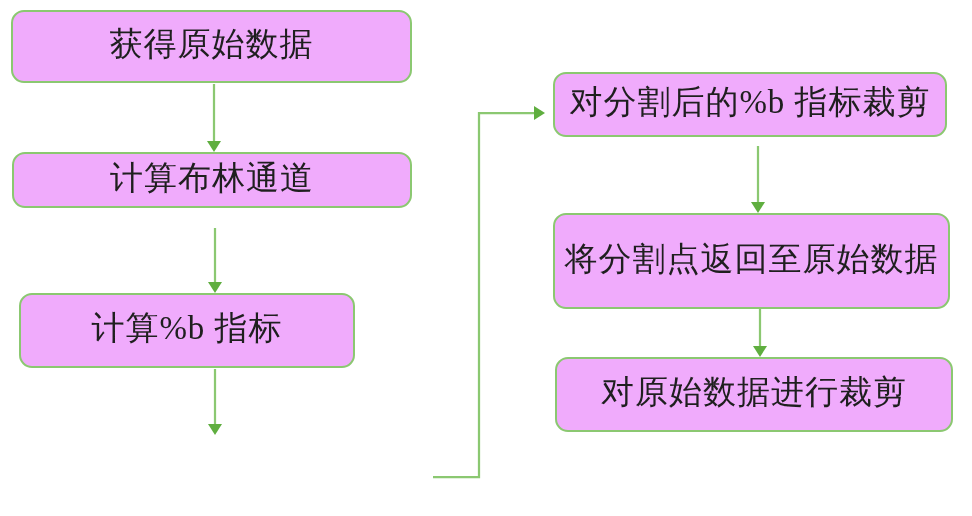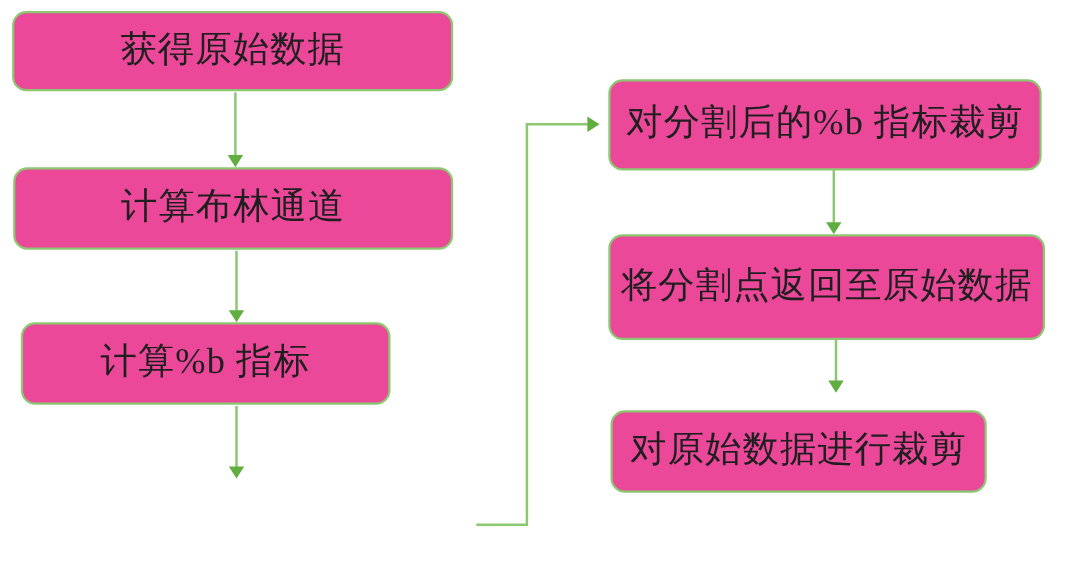--- a/index.html
+++ b/index.html
@@ -21,40 +21,40 @@
     top: 0;
     width: 972px;
     height: 516px;
     z-index: 0;
   }
   .node {
     position: absolute;
     box-sizing: border-box;
     border: 2.5px solid #8bc871;
     border-radius: 13px;
-    background: #ec4899;
+    background: #f0abfc;
     display: flex;
     align-items: center;
     justify-content: center;
     z-index: 1;
     font-size: 33px;
     letter-spacing: 1px;
     color: #1f1f1f;
     white-space: nowrap;
     padding-bottom: 4px;
   }
   
   .node-1 { left: 11px;  top: 10px;  width: 401px; height: 73px; }
-  .node-2 { left: 12px;  top: 152px; width: 400px; height: 75px; }
+  .node-2 { left: 12px;  top: 152px; width: 400px; height: 56px; }
   .node-3 { left: 19px;  top: 293px; width: 336px; height: 75px; }
   .node-4 { left: 20px;  top: 435px; width: 413px; height: 75px; }
   
-  .node-5 { left: 553px; top: 72px;  width: 394px; height: 83px; }
+  .node-5 { left: 553px; top: 72px;  width: 394px; height: 65px; }
   .node-6 { left: 553px; top: 213px; width: 397px; height: 96px; }
-  .node-7 { left: 555px; top: 357px; width: 342px; height: 75px; margin-top: 16px; }
+  .node-7 { left: 555px; top: 357px; width: 398px; height: 75px; }
 
   .edge-line {
     stroke: #8bc871;
     stroke-width: 2.25;
     fill: none;
   }
   .edge-head {
     fill: #5fae3f;
     stroke: none;
   }

